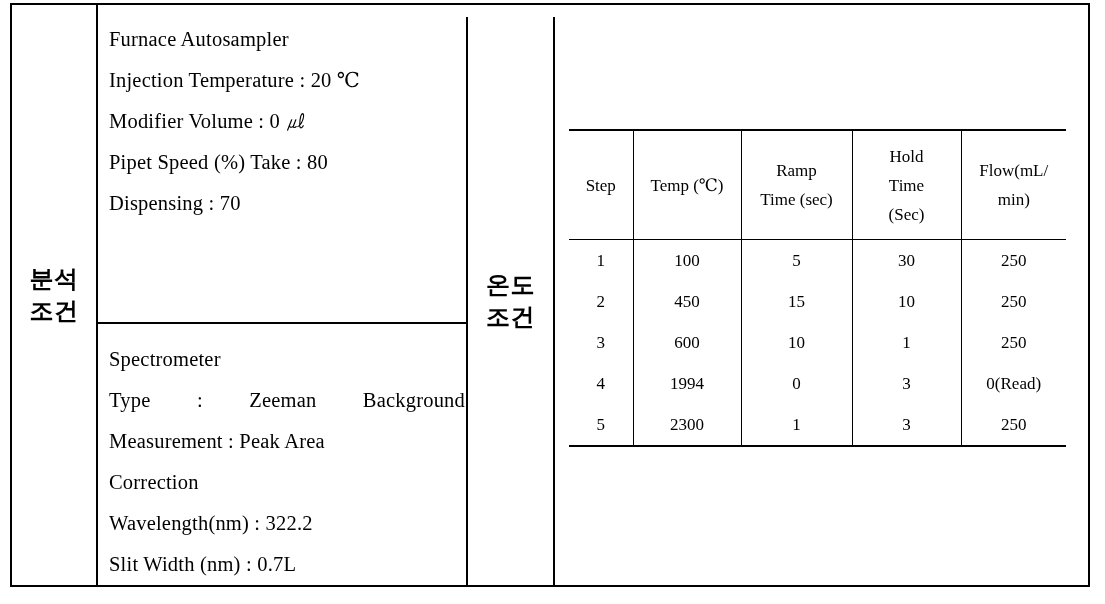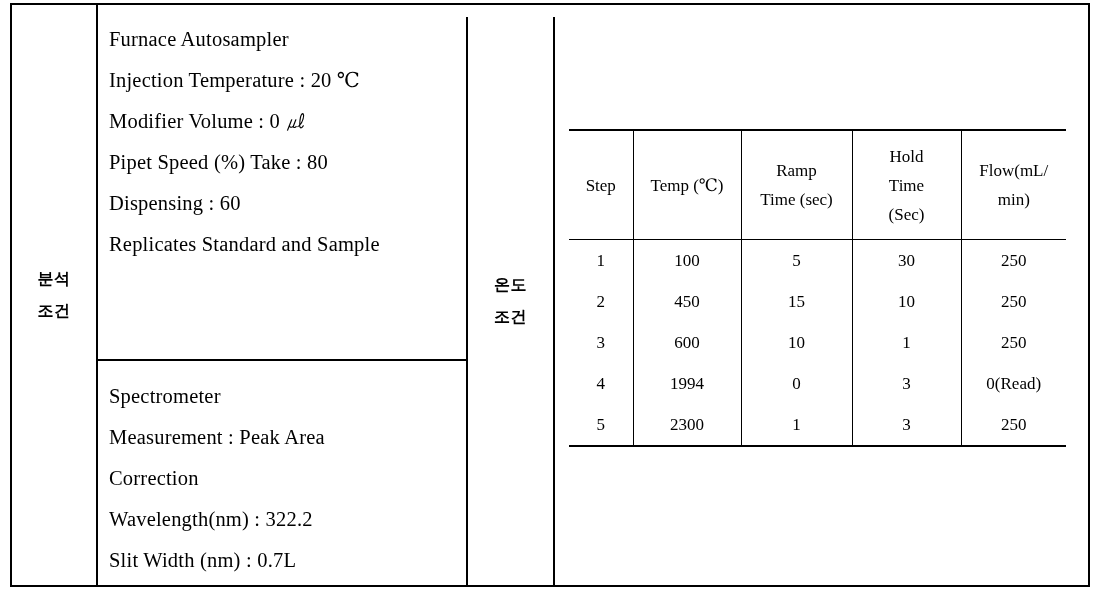--- a/index.html
+++ b/index.html
@@ -50,21 +50,21 @@
     box-sizing: border-box;
     display: flex;
     align-items: center;
     justify-content: center;
     border-left: 2px solid #000;
     border-right: 2px solid #000;
     margin-left: -2px;
     margin-top: 12px;
   }
   .label-text {
-    font-size: 16px;
+    font-size: 24px;
     line-height: 32px;
     font-weight: 600;
     letter-spacing: 0.5px;
     font-family: "DejaVu Sans", "Liberation Sans", sans-serif;
     white-space: pre-line;
   }
 
   
   .cond-col {
     flex: 0 0 370px;
@@ -161,26 +161,26 @@
 조건</div>
     </div>
 
     <div class="cond-col">
 
       <div class="cond-block-top">
         <div class="cond-line">Furnace Autosampler</div>
         <div class="cond-line">Injection Temperature : 20 ℃</div>
         <div class="cond-line">Modifier Volume :  0  ㎕</div>
         <div class="cond-line">Pipet Speed (%) Take : 80</div>
-        <div class="cond-line">Dispensing : 60</div>
-        <div class="cond-line">Replicates Standard and Sample</div>
+        <div class="cond-line">Dispensing : 70</div>
       </div>
 
       <div class="cond-block-bottom">
         <div class="cond-line">Spectrometer</div>
+        <div class="cond-line justify">Type : Zeeman Background</div>
         <div class="cond-line">Measurement : Peak Area</div>
         <div class="cond-line">Correction</div>
         <div class="cond-line">Wavelength(nm) : 322.2</div>
         <div class="cond-line">Slit Width (nm) : 0.7L</div>
       </div>
 
     </div>
 
     <div class="label-col-2">
       <div class="label-text">온도

